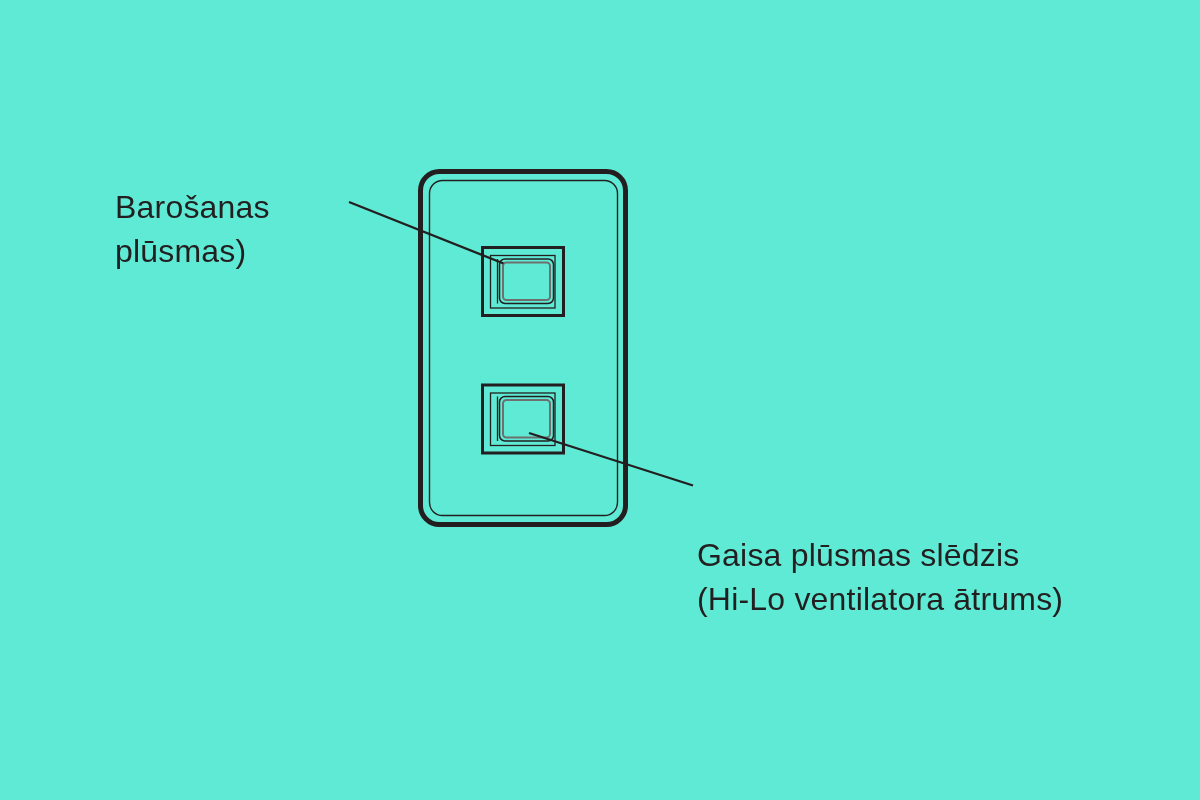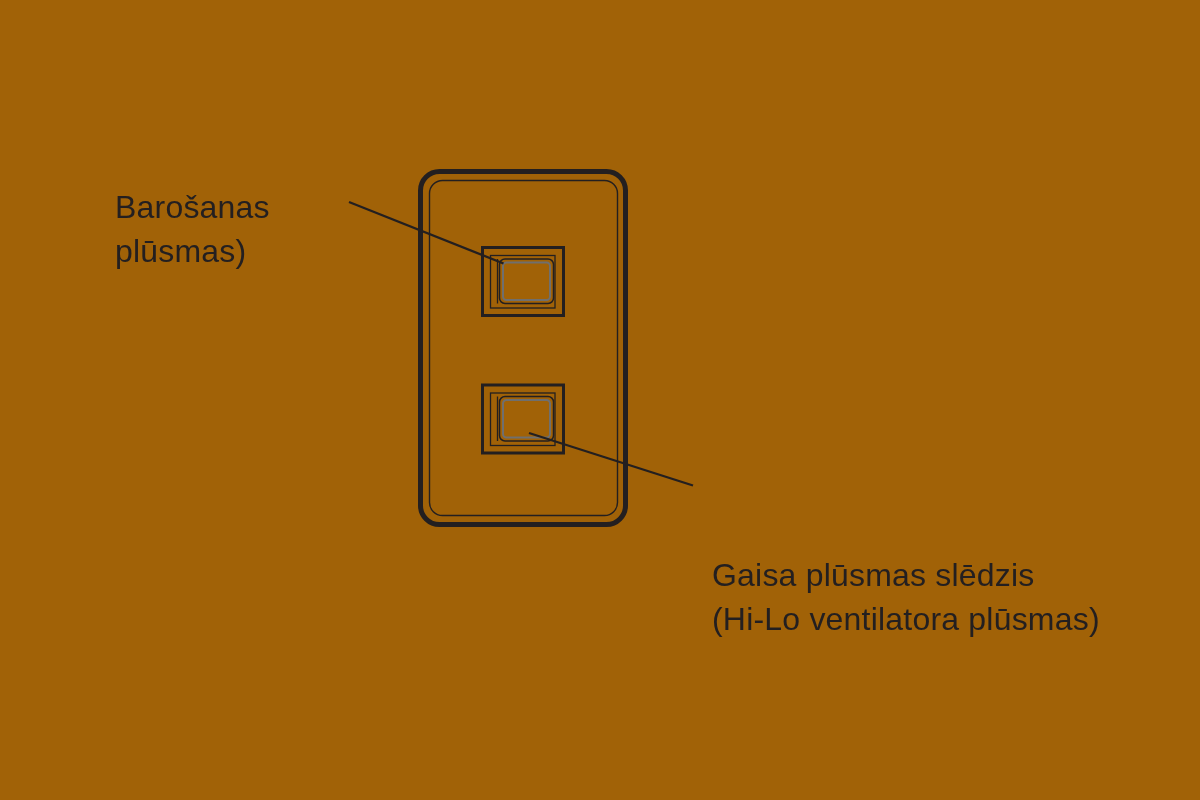--- a/index.html
+++ b/index.html
@@ -5,41 +5,41 @@
 <style>
   html, body {
     margin: 0;
     padding: 0;
     background: #ffffff;
   }
   .canvas {
     position: relative;
     width: 1200px;
     height: 800px;
-    background: #a16207;
+    background: #5eead4;
     overflow: hidden;
     font-family: "Liberation Sans", sans-serif;
   }
   .figure-svg {
     position: absolute;
     left: 0;
     top: 0;
     width: 1200px;
     height: 800px;
   }
   .label {
     position: absolute;
     color: #231f20;
     font-size: 32px;
     line-height: 44px;
     white-space: nowrap;
     letter-spacing: 0.2px;
   }
   .label-power   { left: 115px; top: 185px; }
-  .label-airflow { left: 697px; top: 553px; margin-left: 15px; }
+  .label-airflow { left: 697px; top: 533px; }
 </style>
 </head>
 <body>
 
 <div class="canvas">
 
   <svg class="figure-svg" viewBox="0 0 1200 800">
 
     <g fill="none" stroke="#231f20">
 
@@ -67,16 +67,16 @@
     </g>
   </svg>
 
   <div class="label label-power">
     <div>Barošanas</div>
     <div>plūsmas)</div>
   </div>
 
   <div class="label label-airflow">
     <div>Gaisa plūsmas slēdzis</div>
-    <div>(Hi-Lo ventilatora plūsmas)</div>
+    <div>(Hi-Lo ventilatora ātrums)</div>
   </div>
 
 </div>
 
 </body></html>

